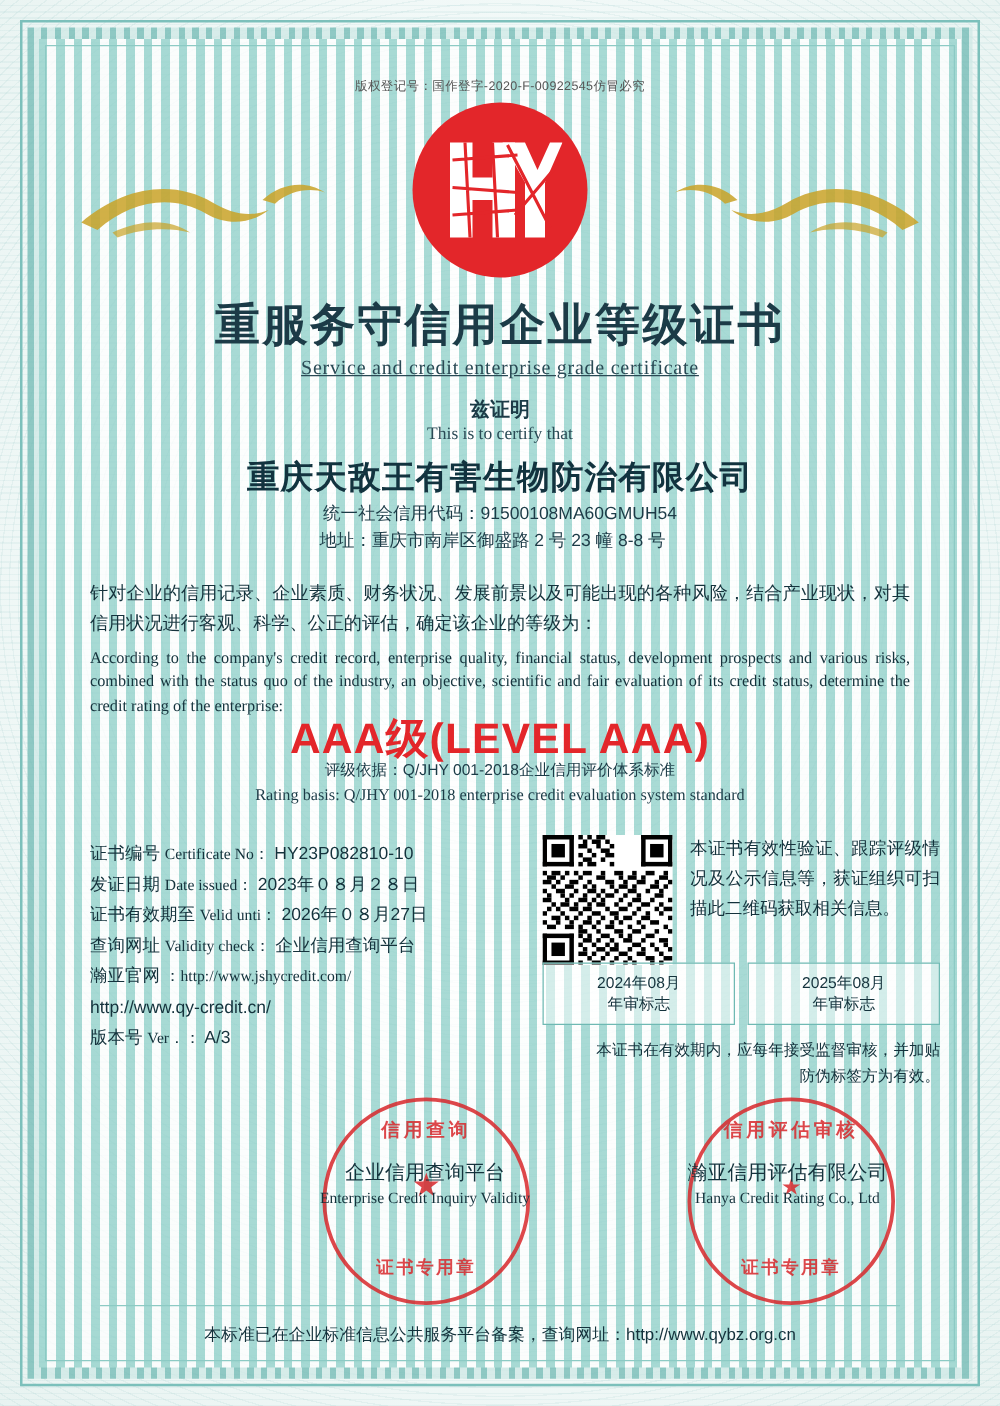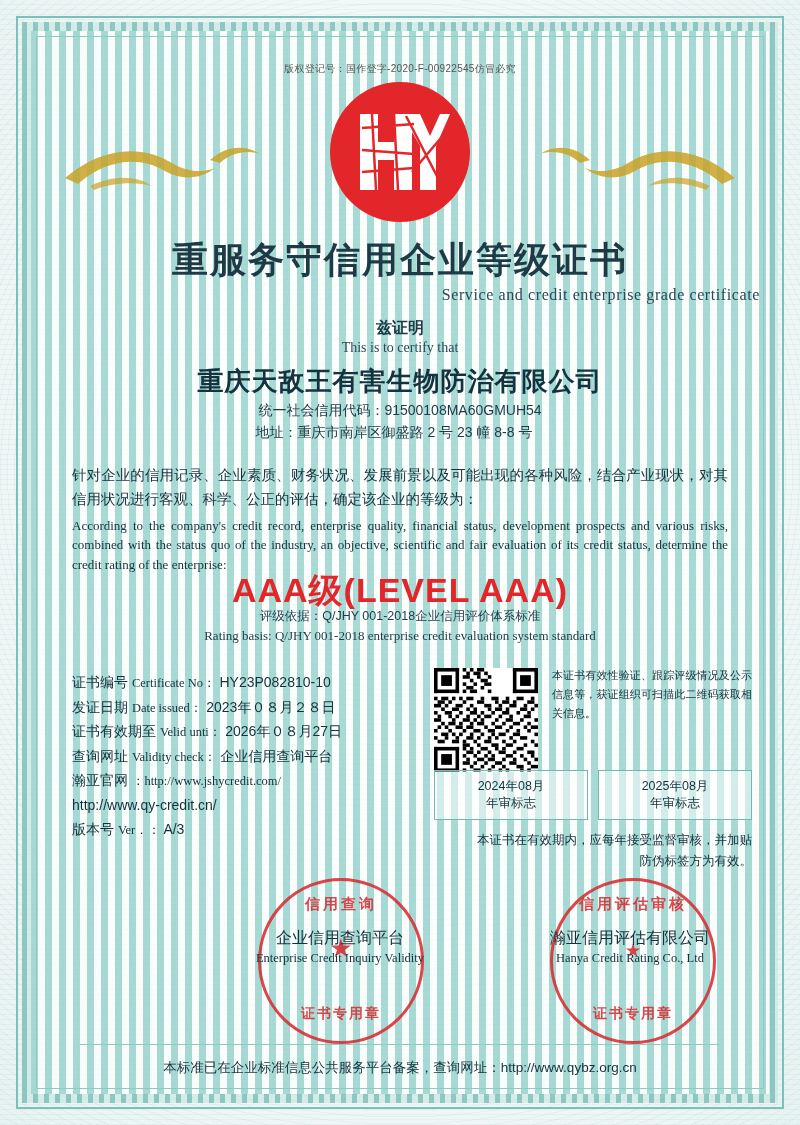--- a/index.html
+++ b/index.html
@@ -68,23 +68,24 @@
   .flourish.right{right:20px;}
   .title-cn{
     position:absolute;top:196px;left:0;right:0;
     text-align:center;
     font-family:"DejaVu Sans", sans-serif;
     font-size:36px;font-weight:bold;color:#1c3b47;
     letter-spacing:2px;
   }
   .title-en{
     position:absolute;top:246px;left:0;right:0;
-    text-align:right;font-size:16px;color:#2a4a55;
+    text-align:center;font-size:16px;color:#2a4a55;
     font-family:"Liberation Serif", serif;
     letter-spacing:0.6px;
+    text-decoration:underline;
   }
   .certify-cn{
     position:absolute;top:278px;left:0;right:0;text-align:center;
     font-size:16px;color:#1c3b47;font-weight:bold;
   }
   .certify-en{
     position:absolute;top:300px;left:0;right:0;text-align:center;
     font-size:14px;color:#2a4a55;font-family:"Liberation Serif", serif;
   }
   .company{
@@ -133,21 +134,21 @@
   .details .row{white-space:nowrap;}
   .details .lbl-en{font-family:"Liberation Serif", serif;font-size:12.5px;}
   .details .val{font-weight:normal;}
   
   .qr{
     position:absolute;top:628px;left:394px;width:104px;height:104px;
     background:#fff;
   }
   .right-note{
     position:absolute;top:626px;left:512px;width:200px;
-    font-size:11px;color:#14323c;line-height:1.72;text-align:justify;
+    font-size:14px;color:#14323c;line-height:1.72;text-align:justify;
   }
   .year-boxes{
     position:absolute;top:730px;left:394px;width:318px;
     display:flex;gap:10px;
   }
   .year-box{
     flex:1;border:1px solid #6fb9b3;height:48px;
     display:flex;flex-direction:column;align-items:center;justify-content:center;
     font-size:12.5px;color:#14323c;background:rgba(255,255,255,0.5);
   }

